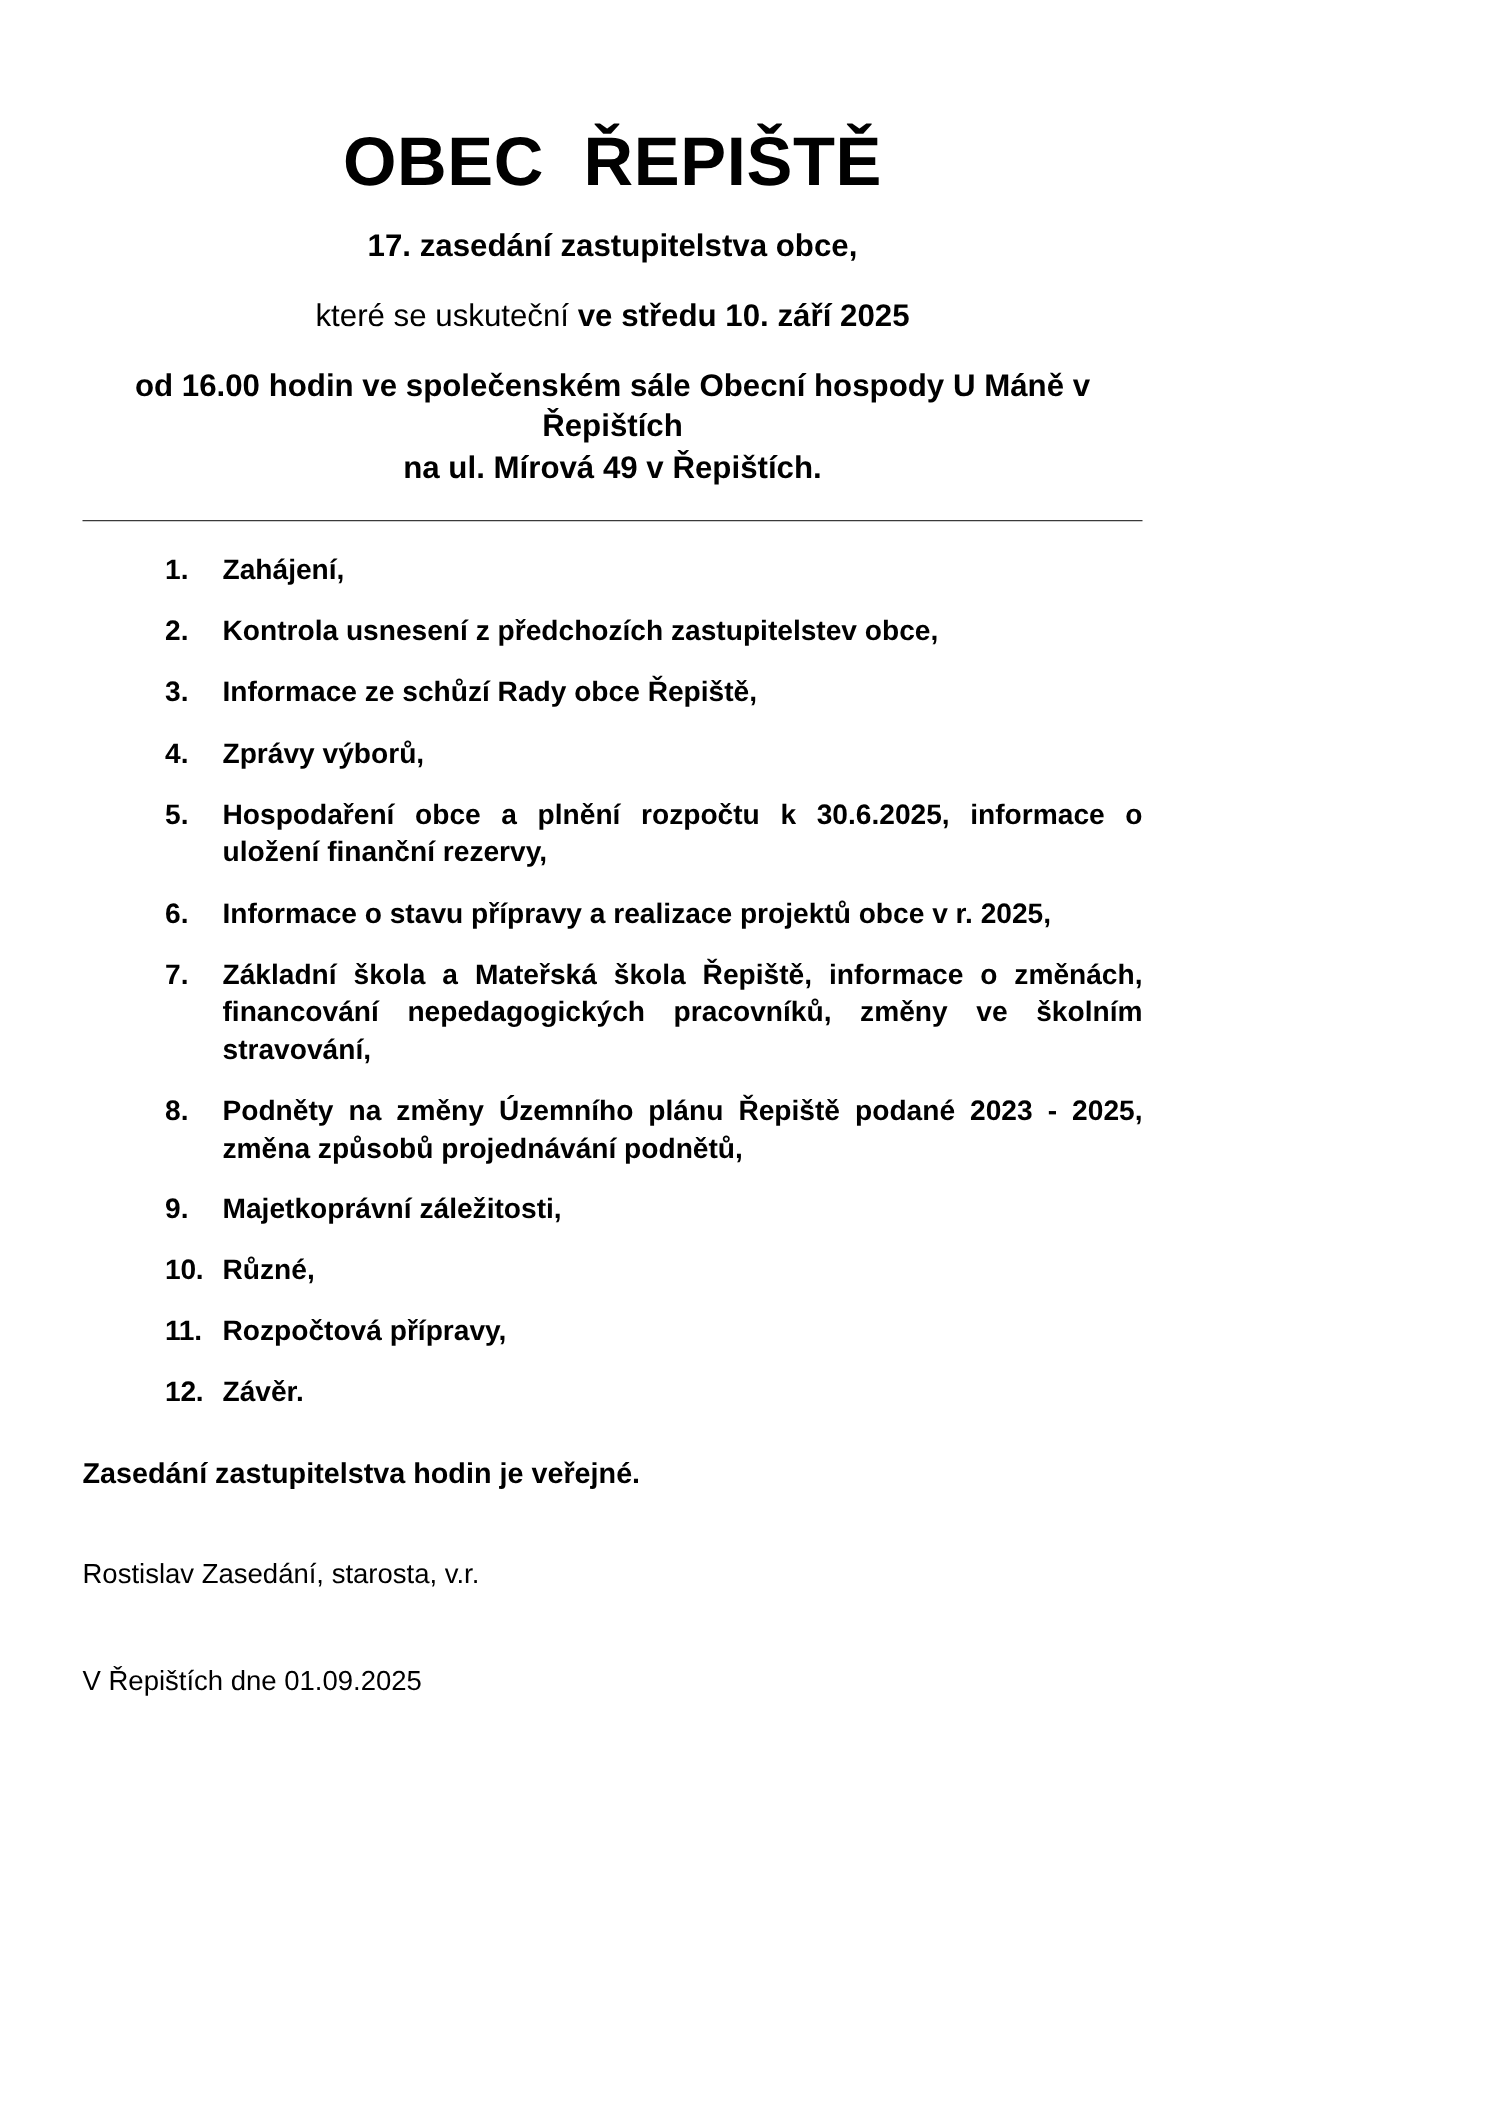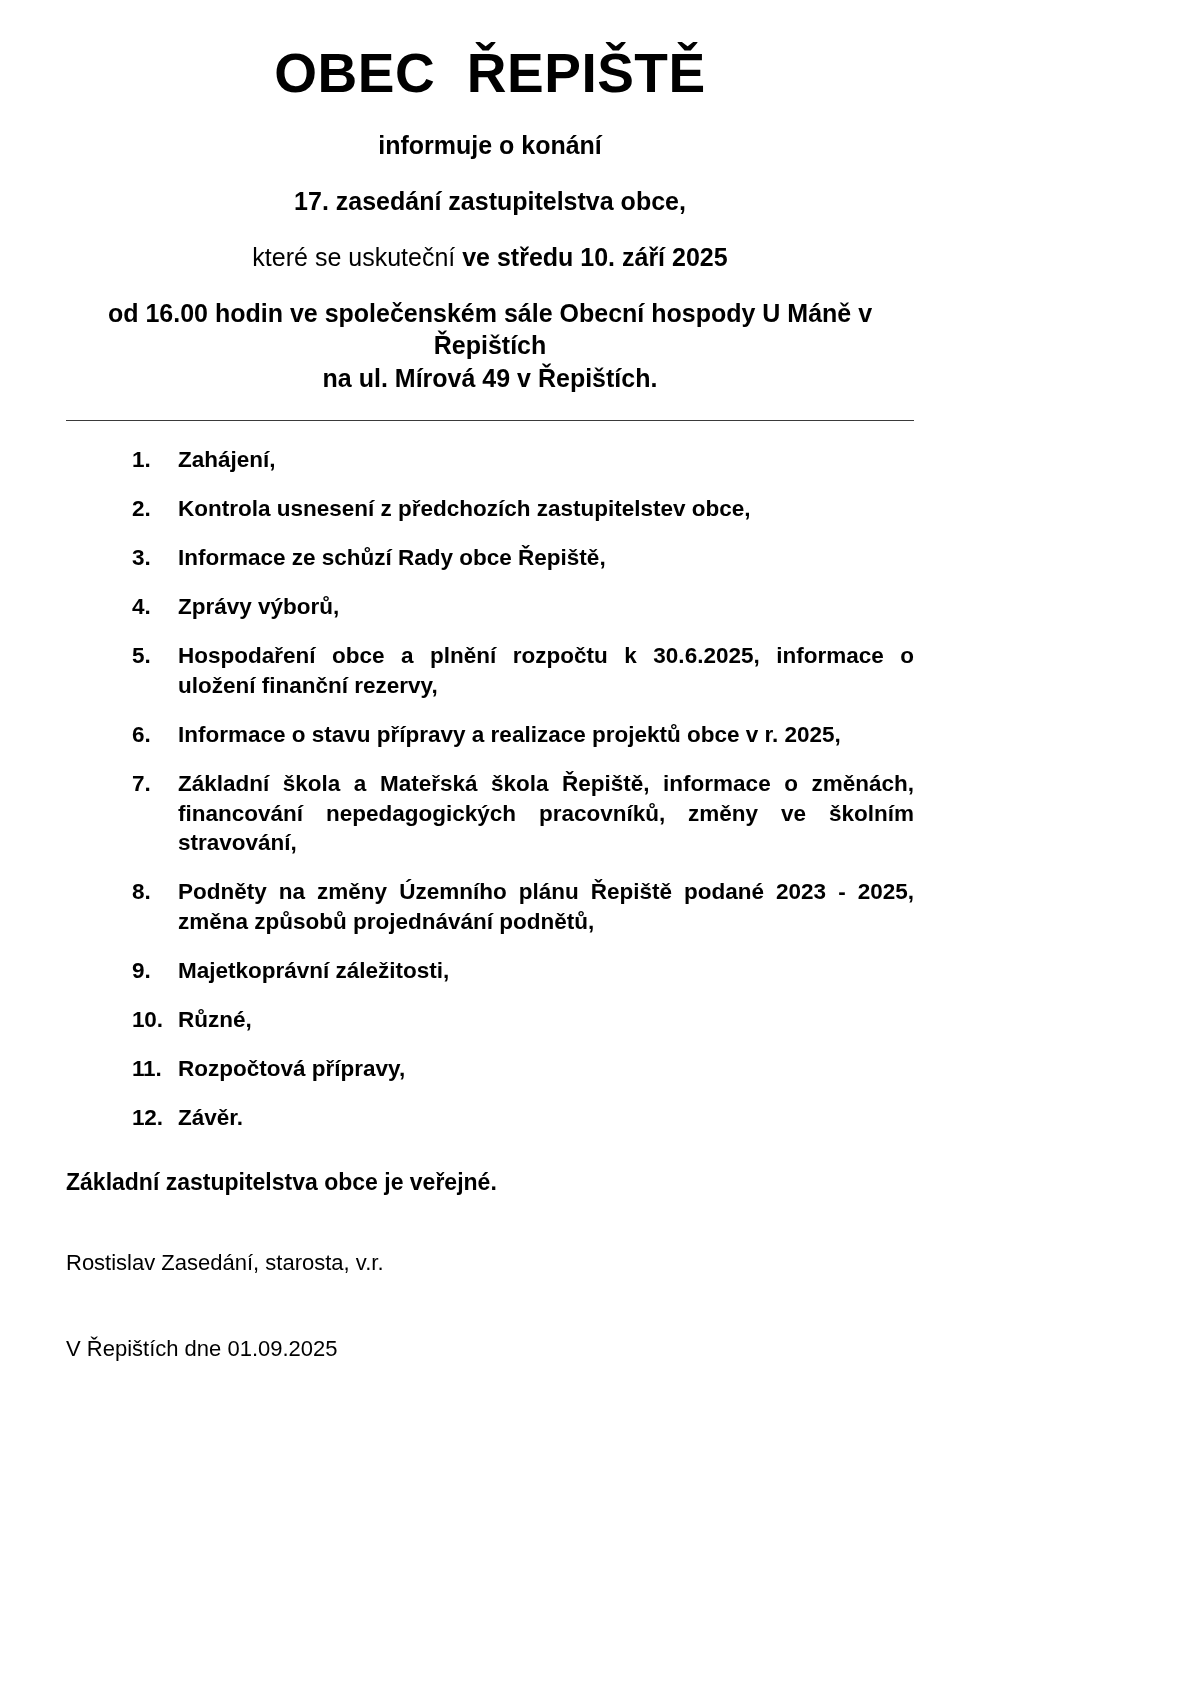--- a/index.html
+++ b/index.html
@@ -13,21 +13,21 @@
     height: 1696px;
     font-family: "Liberation Sans", sans-serif;
     color: #000000;
     -webkit-font-smoothing: antialiased;
   }
   .page {
     position: relative;
     width: 980px;
     height: 1696px;
     box-sizing: border-box;
-    padding: 32px 66px 0 66px;
+    padding: 88px 66px 0 66px;
   }
 
   
   .doc-title {
     text-align: center;
     font-size: 55px;
     font-weight: bold;
     letter-spacing: 0.5px;
     line-height: 1.08;
     margin: 12px 0 0 0;
@@ -123,21 +123,20 @@
     margin-top: 60px;
   }
 </style>
 </head>
 <body>
 
 <div class="page">
 
   <h1 class="doc-title">OBEC  ŘEPIŠTĚ</h1>
 
-  <div class="subline sub-informuje">informuje o konání</div>
 
   <div class="subline sub-zasedani">17. zasedání zastupitelstva obce,</div>
 
   <div class="subline sub-kdy">
     <span>které se uskuteční </span><span class="b">ve středu 10. září 2025</span>
   </div>
 
   <div class="subline sub-kde">
     <span>od 16.00 hodin ve společenském sále Obecní hospody U Máně v Řepištích</span><br>
     <span>na ul. Mírová 49 v Řepištích.</span>
@@ -190,19 +189,19 @@
     <li class="single tight">
       <span class="num">11.</span>
       <span>Rozpočtová přípravy,</span>
     </li>
     <li class="single tight">
       <span class="num">12.</span>
       <span>Závěr.</span>
     </li>
   </ol>
 
-  <div class="public-note">Základní zastupitelstva obce je veřejné.</div>
+  <div class="public-note">Zasedání zastupitelstva hodin je veřejné.</div>
 
   <div class="signature">Rostislav Zasedání, starosta, v.r.</div>
 
   <div class="place-date">V Řepištích dne 01.09.2025</div>
 
 </div>
 
 </body></html>

